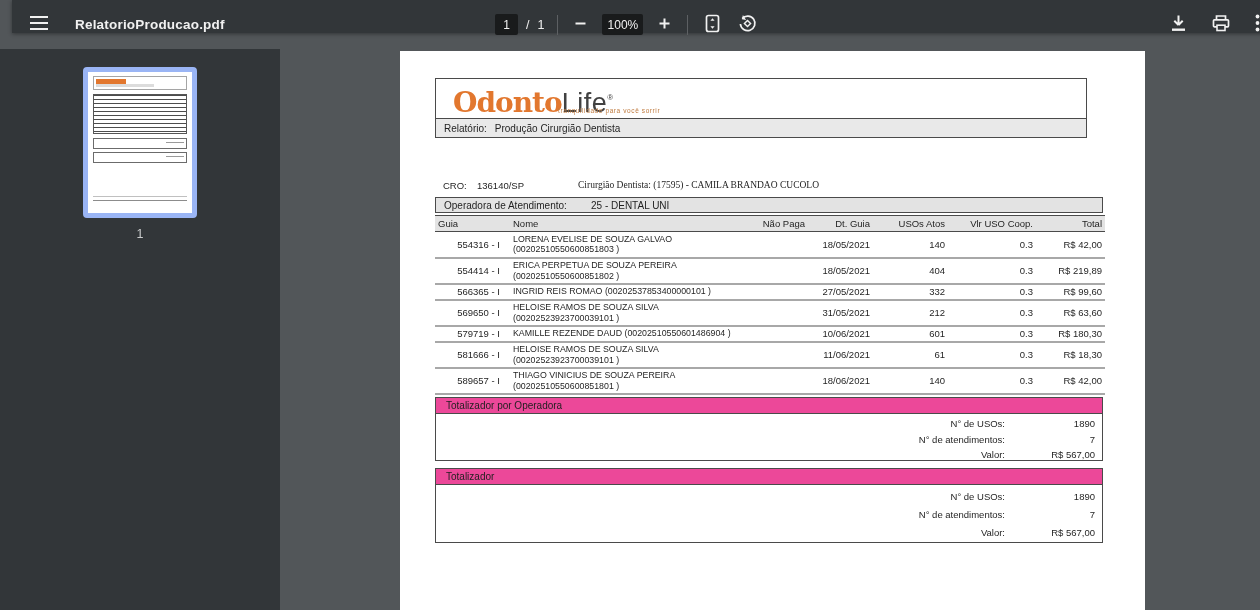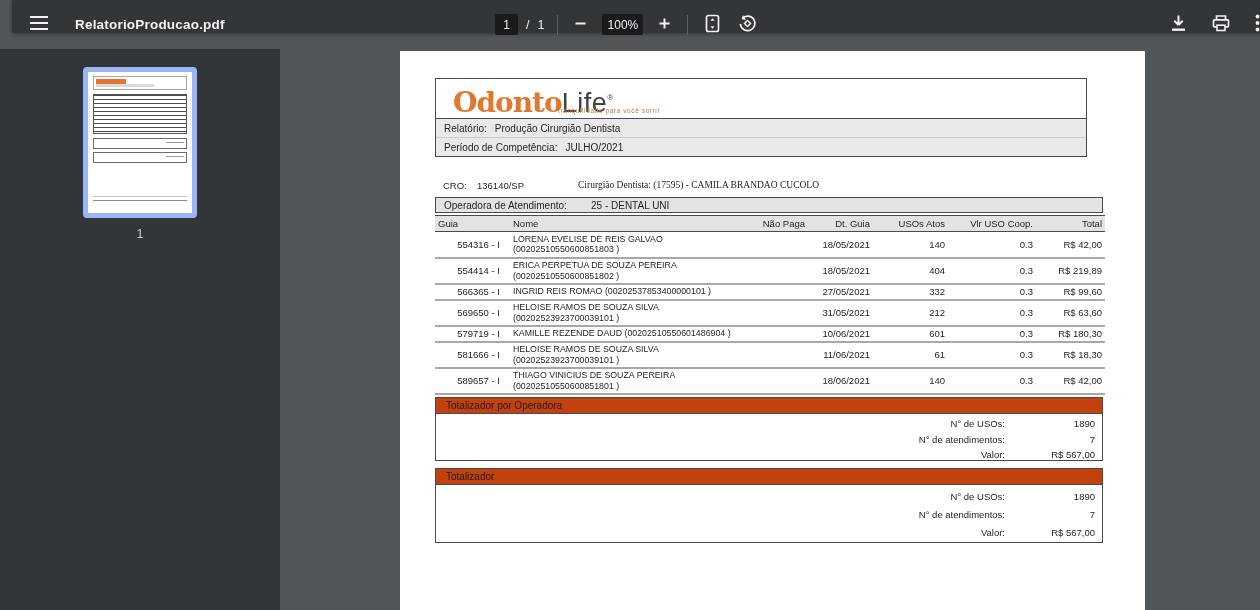--- a/index.html
+++ b/index.html
@@ -70,21 +70,21 @@
   table.prod th { background:#e3e3e3; border-top:1px solid #4a4a4a; border-bottom:1px solid #4a4a4a;
                   font-weight:normal; padding:2px 3px; height:10px; text-align:right; }
   table.prod th:nth-child(1){ text-align:left; padding-left:3px; }
   table.prod th:nth-child(2){ text-align:left; padding-left:10px; }
   table.prod td { border-bottom:2px solid #a8a8a8; padding:1px 3px; vertical-align:middle; text-align:right; }
   table.prod td:nth-child(1){ text-align:right; padding-left:6px; }
   table.prod td:nth-child(2){ text-align:left; padding-left:10px; }
   tr.tall td { height:26px; } tr.short td { height:16px; }
   .name-l1, .name-l2 { font-size:8.8px; line-height:10.5px; }
 
-  .tot-hdr { position:absolute; left:35px; width:668px; height:17px; background:#c2410c; border:1px solid #4a4a4a;
+  .tot-hdr { position:absolute; left:35px; width:668px; height:17px; background:#ec4899; border:1px solid #4a4a4a;
              font-size:10px; padding:2px 0 0 10px; }
   .tot-box { position:absolute; left:35px; width:668px; background:#fff; border:1px solid #4a4a4a; border-top:none; }
   .tot1-hdr { top:346px; } .tot1-box { top:363px; height:47px; padding-top:4px; }
   .tot2-hdr { top:417px; } .tot2-box { top:434px; height:58px; padding-top:6px; }
   .total-row { position:relative; }
   .tot1-box .total-row { height:15.5px; } .tot2-box .total-row { height:18px; }
   .total-label { position:absolute; right:97px; }
   .total-value { position:absolute; right:7px; width:90px; text-align:right; }
 </style>
 </head>
@@ -196,24 +196,20 @@
       <div class="hdr-box">
         <div class="logo-row">
           <div class="logo">
             <span class="logo-odonto">Odonto</span><span class="logo-life">Life</span><span class="logo-reg">®</span>
           </div>
           <div class="tagline">tranquilidade para você sorrir</div>
         </div>
         <div class="hdr-row first">
           <span>Relatório:</span>
           <span>Produção Cirurgião Dentista</span>
-        </div>
-        <div class="hdr-row second">
-          <span>Período de Competência:</span>
-          <span>JULHO/2021</span>
         </div>
       </div>
 
       <div class="cro-line">
         <span class="lbl">CRO:</span>
         <span class="val">136140/SP</span>
         <span class="dentist">Cirurgião Dentista: (17595) - CAMILA BRANDAO CUCOLO</span>
       </div>
 
       <div class="op-box">
@@ -239,21 +235,21 @@
               <th>Dt. Guia</th>
               <th>USOs Atos</th>
               <th>Vlr USO Coop.</th>
               <th>Total</th>
             </tr>
           </thead>
         <tbody>
             <tr class="tall">
               <td>554316 - I</td>
               <td>
-                <div class="name-l1">LORENA EVELISE DE REIS GALVAO</div>
+                <div class="name-l1">LORENA EVELISE DE SOUZA GALVAO</div>
                 <div class="name-l2">(00202510550600851803 )</div>
               </td>
               <td></td>
               <td>18/05/2021</td>
               <td>140</td>
               <td>0.3</td>
               <td>R$ 42,00</td>
             </tr>
             <tr class="tall">
               <td>554414 - I</td>

